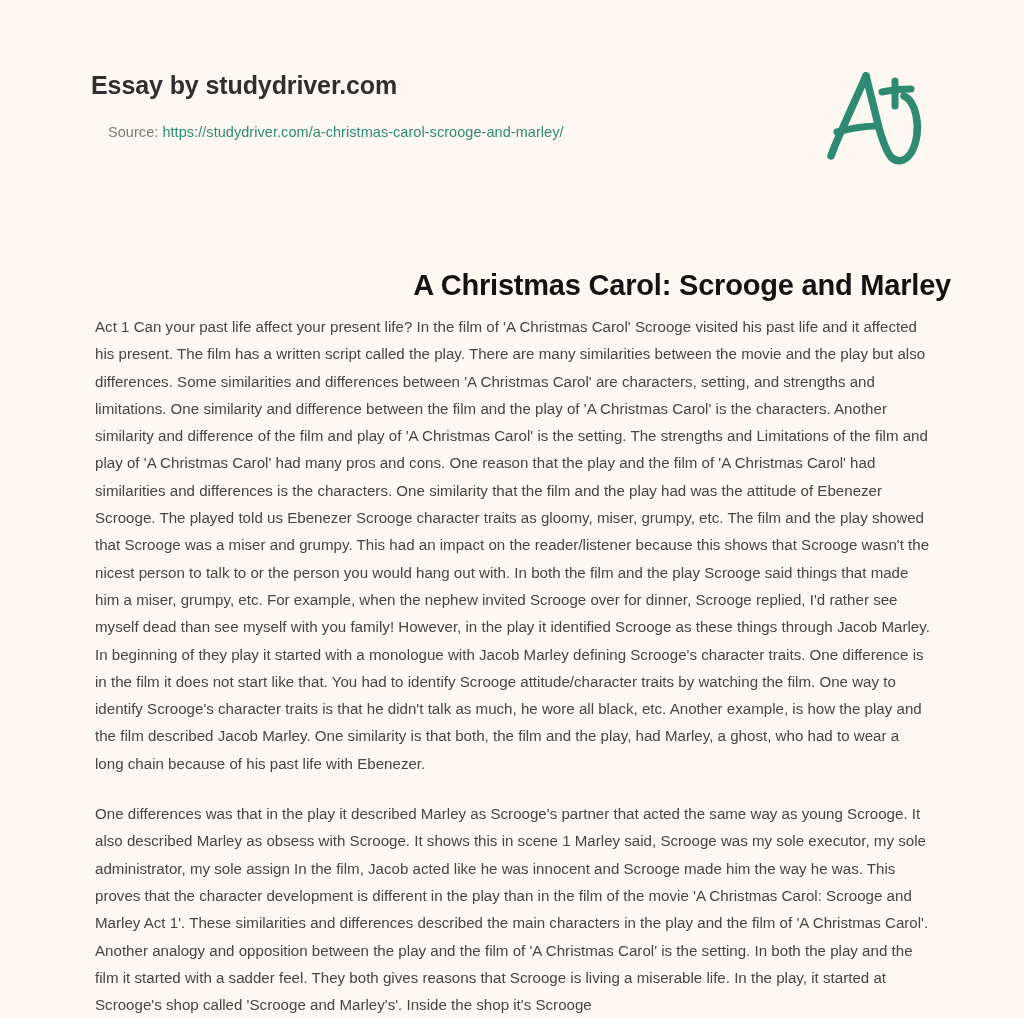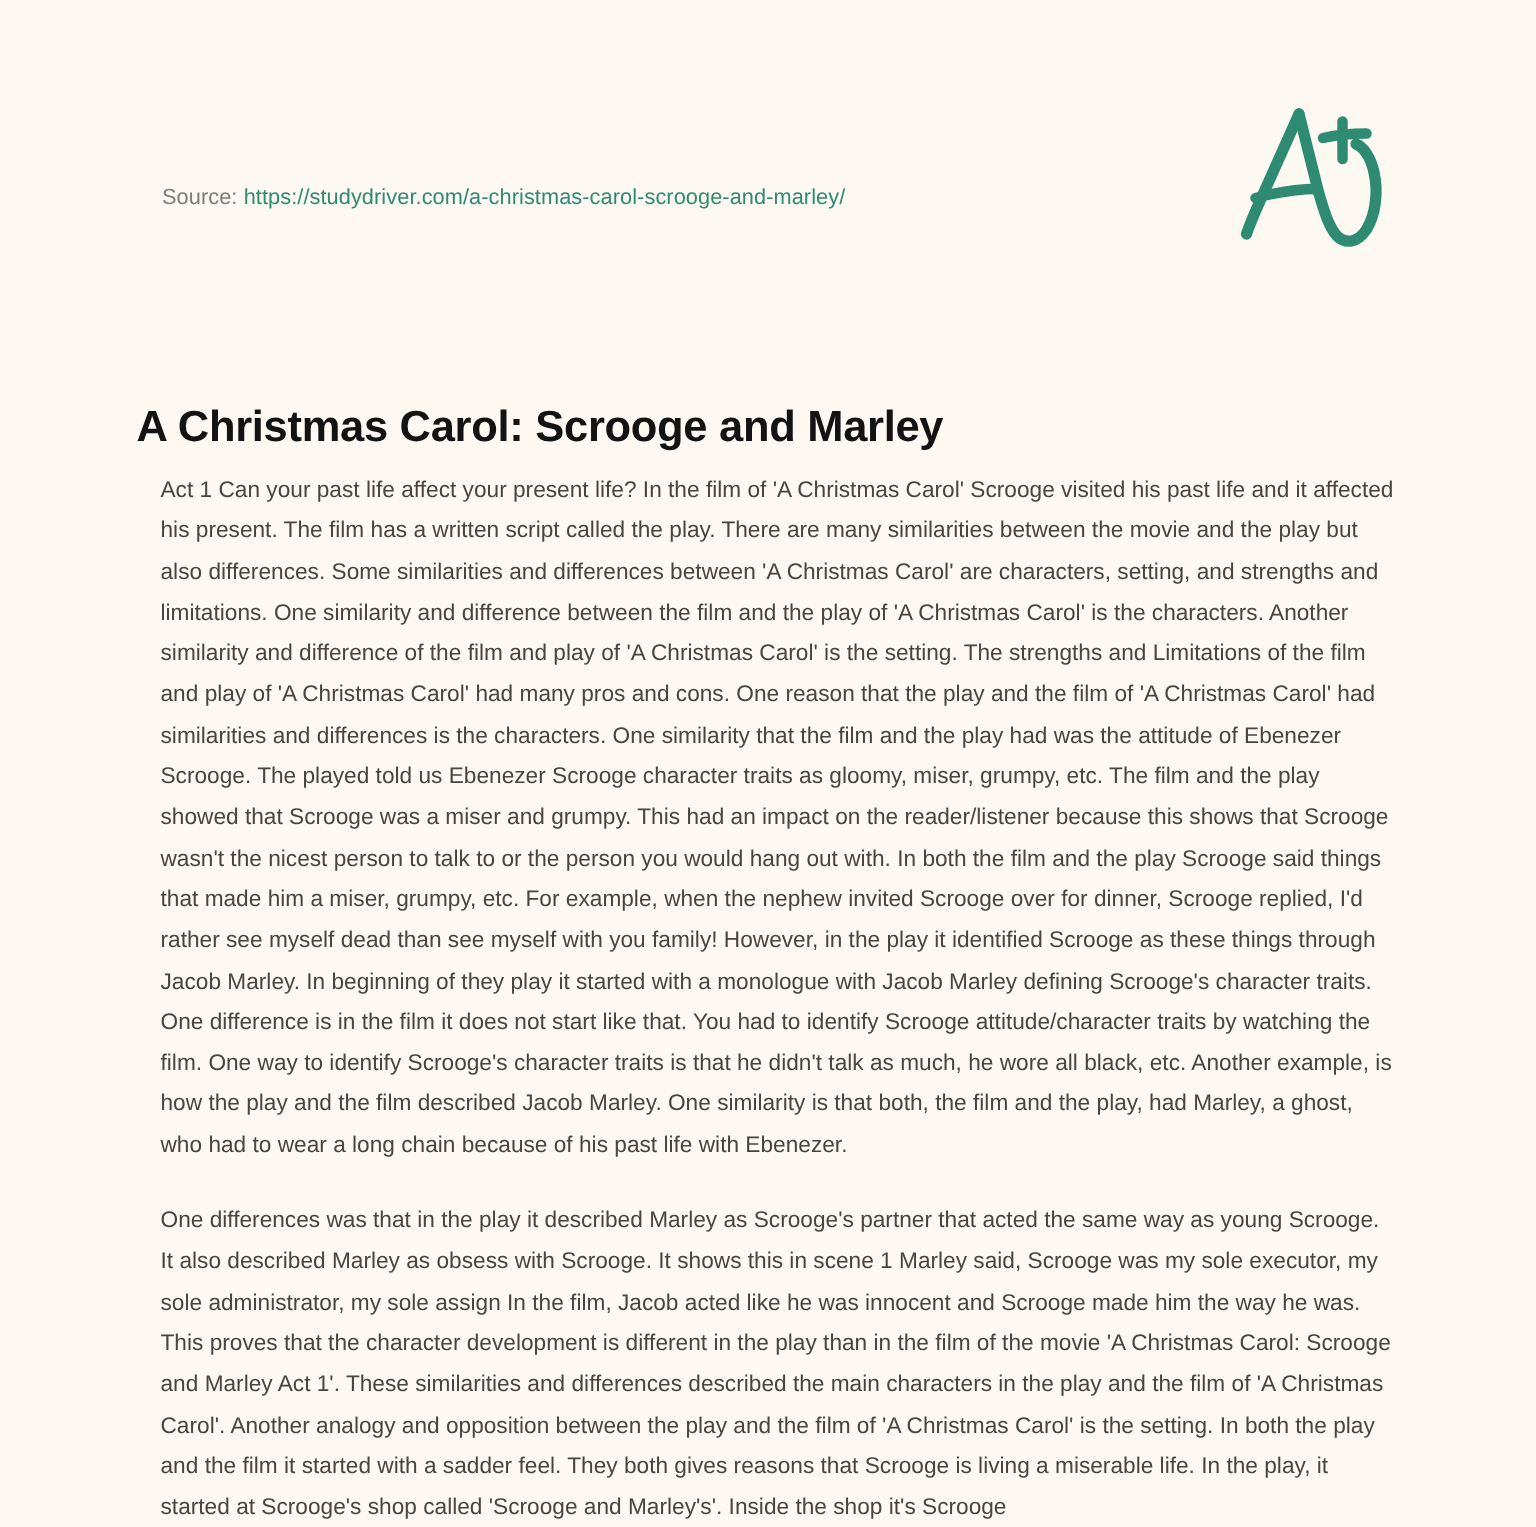--- a/index.html
+++ b/index.html
@@ -80,49 +80,51 @@
   .article-title {
     position: absolute;
     left: 91px;
     top: 249px;
     width: 860px;
     font-size: 29px;
     font-weight: bold;
     color: #131313;
     letter-spacing: -0.2px;
     line-height: 1.18;
+    text-align: right;
   }
 
   
   .article-body {
     position: absolute;
     left: 91px;
     top: 313px;
     width: 840px;
   }
 
   .article-body p {
-    margin: 0 0 23px 16px;
+    margin: 0 0 23px 4px;
     font-size: 15.1px;
     line-height: 27.3px;
     color: #4a4440;
     text-align: left;
     letter-spacing: 0.01px;
   }
   .article-body p:last-child {
     margin-bottom: 0;
   }
 </style>
 </head>
 <body>
 
 <div class="page">
 
   <div class="header">
 
+    <div class="byline">Essay by studydriver.com</div>
 
     <div class="source-line">
       <span class="source-label">Source:</span>
       <span class="source-url">https://studydriver.com/a-christmas-carol-scrooge-and-marley/</span>
     </div>
 
     <div class="logo">
       <svg viewBox="0 0 120 112" xmlns="http://www.w3.org/2000/svg" fill="none" stroke="#2e8b72" stroke-linecap="round" stroke-linejoin="round">
 
         <path d="M54 18 C47 34, 36 58, 28 76 C24 85, 21 92, 19 98" stroke-width="7.5"></path>

